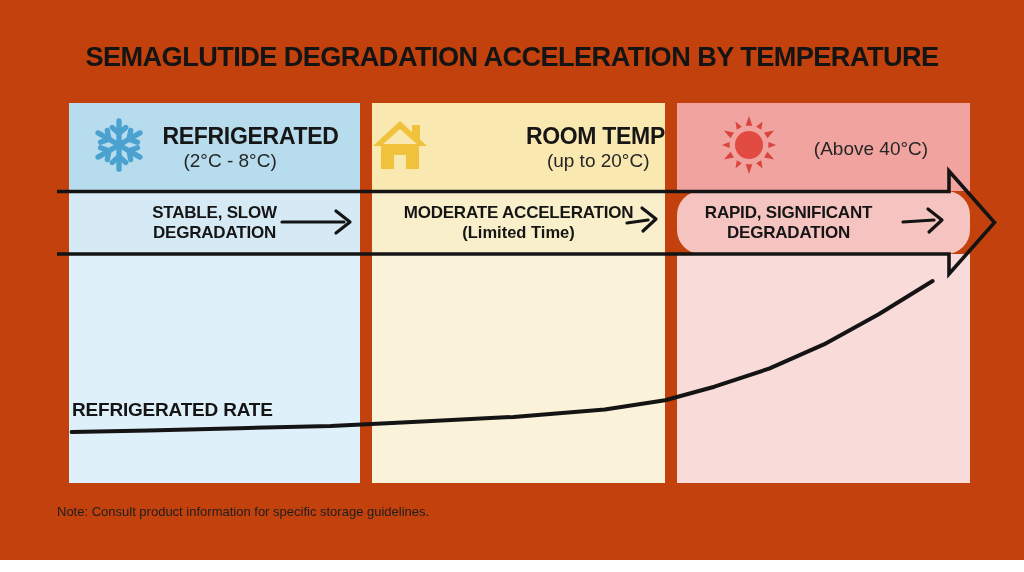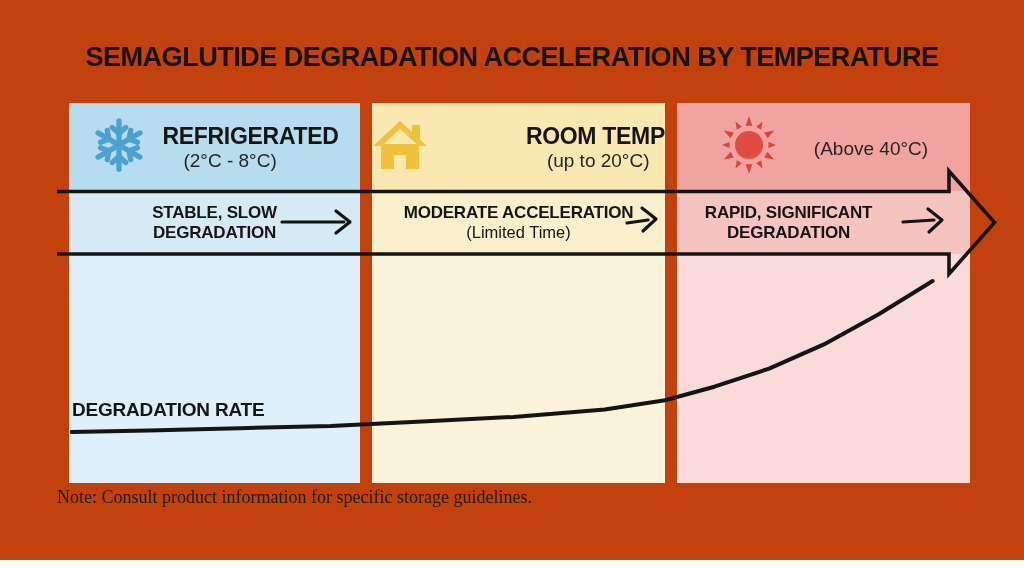--- a/index.html
+++ b/index.html
@@ -14,33 +14,33 @@
   .zone-header{height:88px;display:flex;align-items:center;justify-content:center;gap:14px;}
   .zone-shaft{height:63px;display:flex;align-items:center;justify-content:center;}
   .zone-body{flex:1;}
   .z1 .zone-header{background:#b6dcee;}
   .z1 .zone-shaft{background:#d5eaf5;}
   .z1 .zone-body{background:#def0f9;}
   .z2 .zone-header{background:#f9e8b0;justify-content:space-between;}
   .z2 .zone-shaft{background:#f9efcb;}
   .z2 .zone-body{background:#faf3da;}
   .z3 .zone-header{background:#f1a49f;}
-  .z3 .zone-shaft{background:#f5c4c0;}
+  .z3 .zone-shaft{background:#f5c4c0;border-radius:24px;}
   .z3 .zone-body{background:#f9dcda;}
   .zh-text{display:flex;flex-direction:column;}
   .zh-name{font-size:23px;font-weight:bold;color:#161616;letter-spacing:-0.3px;line-height:1.05;}
   .zh-range{font-size:19px;color:#262626;margin-top:3px;line-height:1.0;margin-left:21px;}
   .band-label{text-align:center;font-size:17px;font-weight:bold;color:#151515;
               line-height:1.14;letter-spacing:-0.2px;}
-  .band-label .regular{font-weight:normal;font-size:16.5px;letter-spacing:0;}
+  .band-label .regular{font-weight:bold;font-size:16.5px;letter-spacing:0;}
   .z3 .zone-shaft{box-sizing:border-box;padding-right:70px;}
   .overlay{position:absolute;left:0;top:0;width:1024px;height:572px;pointer-events:none;}
   .curve-label{position:absolute;left:72px;top:399px;font-size:19px;font-weight:bold;
                color:#151515;letter-spacing:-0.2px;}
-  .note{position:absolute;left:57px;top:487px;font-size:18px;color:#1e1e1e;font-family:Liberation Serif, serif;}
+  .note{position:absolute;left:57px;top:504px;font-size:13px;color:#1e1e1e;}
 </style>
 </head>
 <body>
 
 <div class="canvas">
 
   <div class="title">SEMAGLUTIDE DEGRADATION ACCELERATION BY TEMPERATURE</div>
 
   <div class="zones">
 
@@ -167,17 +167,17 @@
     </g>
 
     <g fill="none" stroke="#141414" stroke-width="3.2" stroke-linecap="round" stroke-linejoin="round">
       <line x1="903" y1="222" x2="934" y2="220"></line>
       <polyline points="928,209 942,220 929,232"></polyline>
     </g>
 
     <polyline points="71.6,432.0 148.3,430.5 239.6,428.2 330.9,426.0 422.2,421.4 513.5,416.9 604.8,409.4 665.1,400.3 714.4,386.7 769.1,368.6 823.9,344.4 878.7,314.2 932.6,281.0" fill="none" stroke="#141414" stroke-width="4" stroke-linecap="round" stroke-linejoin="round"></polyline>
   </svg>
 
-  <div class="curve-label">DEGRADATION RATE</div>
+  <div class="curve-label">REFRIGERATED RATE</div>
 
   <div class="note">Note: Consult product information for specific storage guidelines.</div>
 
 </div>
 
 </body></html>

